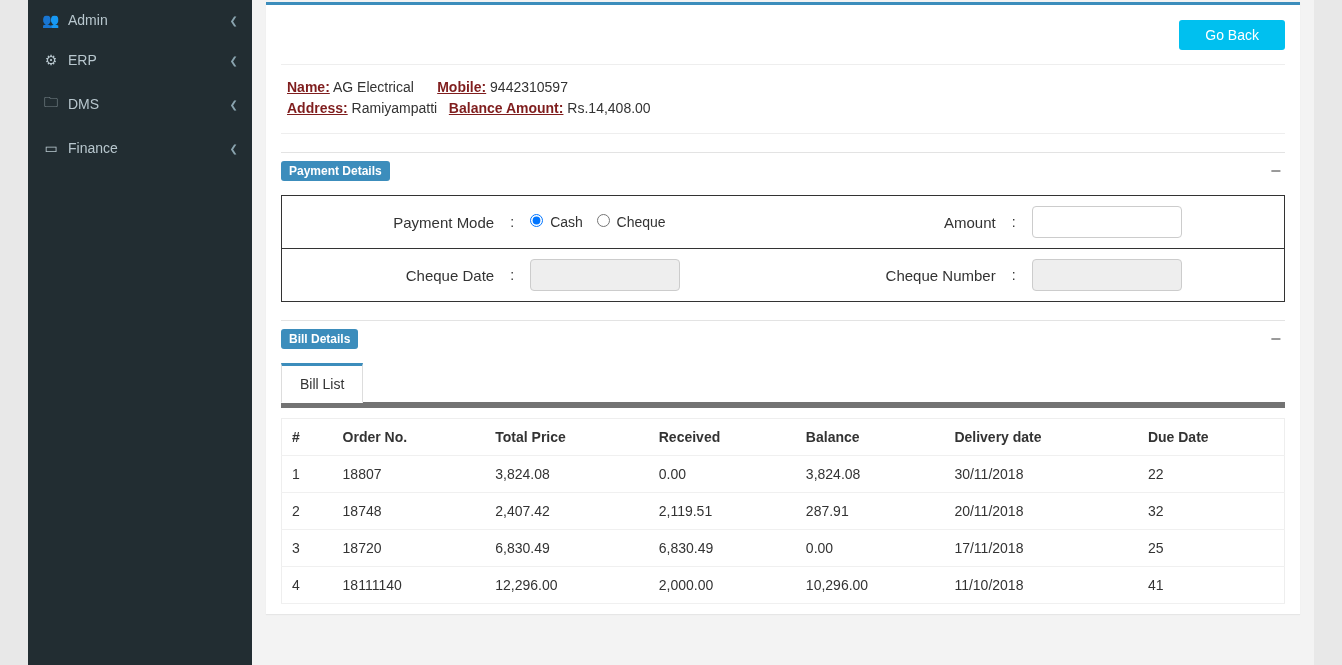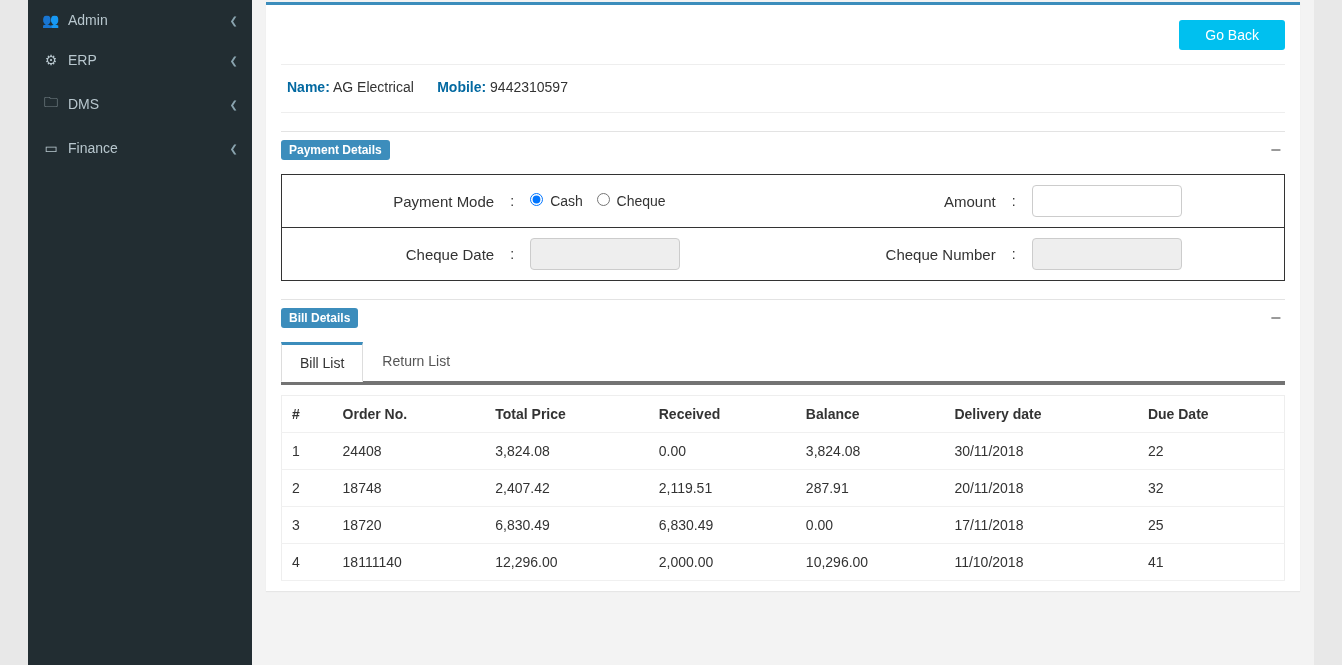--- a/index.html
+++ b/index.html
@@ -78,21 +78,21 @@
   .btn-success { background: #00a65a; }
   .info-block {
     padding: 12px 6px 14px 6px;
     border-top: 1px solid #eee;
     border-bottom: 1px solid #eee;
     margin-top: 14px;
     color: #333;
     font-size: 14px;
     line-height: 1.5;
   }
-  .info-block b { font-weight: 700; color: #0369a1; }
+  .info-block b { font-weight: 700; color: #7f1d1d; text-decoration: underline; }
   .section {
     margin-top: 18px;
   }
   .section-head {
     display: flex;
     align-items: center;
     justify-content: space-between;
     border-top: 1px solid #e3e3e3;
     padding-top: 8px;
   }
@@ -141,21 +141,21 @@
     border: 1px solid #ccc;
     border-radius: 4px;
     padding: 4px 8px;
     font-size: 14px;
   }
   .input.disabled { background: #eee; }
   .submit-row { text-align: right; margin-top: 14px; padding-bottom: 10px; border-bottom: 1px solid #eee;}
   
   .tabs {
     display: flex;
-    border-bottom: 4px solid #737373;
+    border-bottom: 6px solid #737373;
     margin-top: 14px;
   }
   .tab {
     padding: 10px 18px;
     cursor: pointer;
     color: #555;
     border: 1px solid transparent;
     border-bottom: none;
     margin-bottom: -1px;
     font-size: 14px;
@@ -220,20 +220,27 @@
         <button class="btn btn-info">Go Back</button>
       </div>
 
       <div class="info-block">
         <div>
           <b>Name:</b>
           <span>AG Electrical</span>
           &nbsp;&nbsp;&nbsp;&nbsp;
           <b>Mobile:</b>
           <span>9442310597</span>
+        </div>
+        <div>
+          <b>Address:</b>
+          <span>Ramiyampatti</span>
+          &nbsp;
+          <b>Balance Amount:</b>
+          <span>Rs.14,408.00</span>
         </div>
       </div>
 
       <div class="section">
         <div class="section-head">
           <span class="badge-label">Payment Details</span>
           <span class="collapse-icon">−</span>
         </div>
         <table class="form-table">
           <tbody>
@@ -273,39 +280,38 @@
       </div>
 
       <div class="section">
         <div class="section-head">
           <span class="badge-label">Bill Details</span>
           <span class="collapse-icon">−</span>
         </div>
 
         <div class="tabs">
           <div class="tab active">Bill List</div>
-          <div class="tab">Return List</div>
         </div>
 
         <table class="data-table">
           <thead>
             <tr>
               <th>#</th>
               <th>Order No.</th>
               <th>Total Price</th>
               <th>Received</th>
               <th>Balance</th>
               <th>Delivery date</th>
               <th>Due Date</th>
             </tr>
           </thead>
           <tbody>
             <tr>
               <td>1</td>
-              <td>24408</td>
+              <td>18807</td>
               <td>3,824.08</td>
               <td>0.00</td>
               <td>3,824.08</td>
               <td>30/11/2018</td>
               <td>22</td>
             </tr>
             <tr>
               <td>2</td>
               <td>18748</td>
               <td>2,407.42</td>

